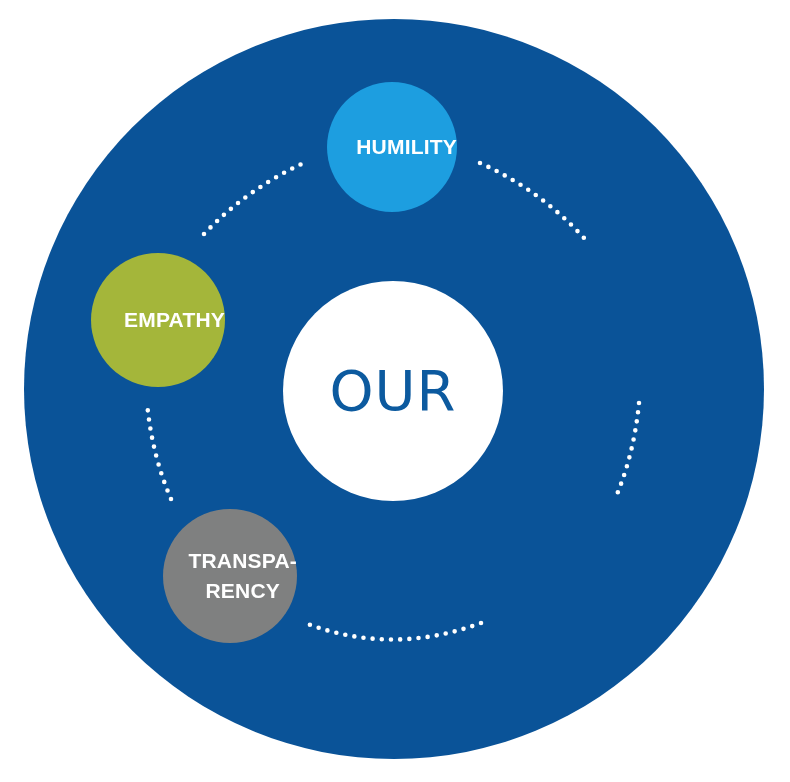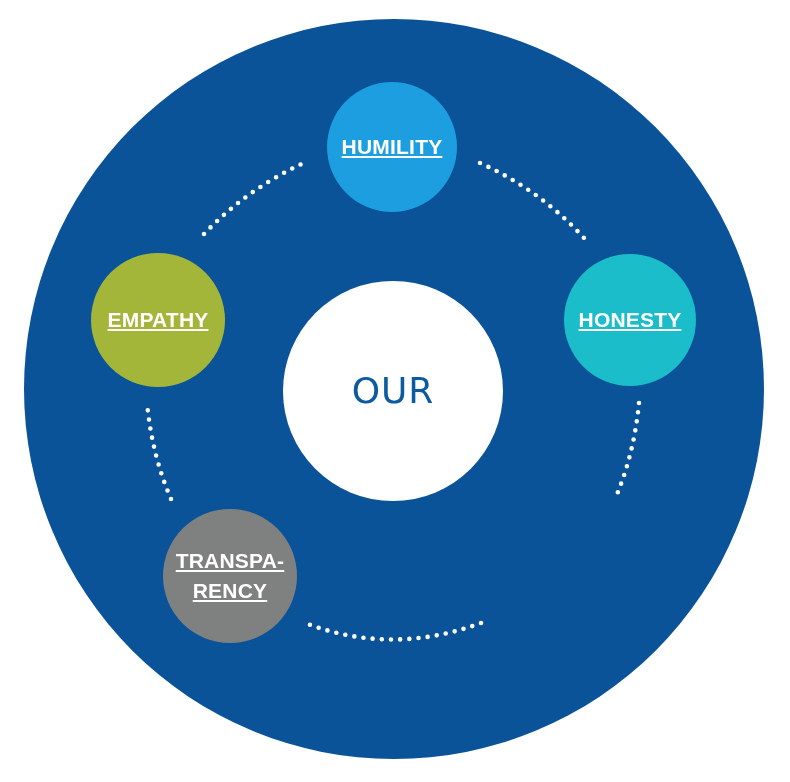--- a/index.html
+++ b/index.html
@@ -47,41 +47,40 @@
       border-radius: 50%;
       background: #ffffff;
       display: flex;
       flex-direction: column;
       align-items: center;
       justify-content: center;
     }
     .center-line {
       font-family: "DejaVu Sans", sans-serif;
       color: #0c5a9f;
-      font-size: 36px;
+      font-size: 56px;
       line-height: 50px;
       letter-spacing: 1px;
       font-weight: normal;
       text-align: center;
     }
     .value-circle {
       position: absolute;
       border-radius: 50%;
       display: flex;
       align-items: center;
-      justify-content: center;
+      justify-content: flex-end;
       text-align: center;
       color: #ffffff;
       font-family: "Liberation Sans", sans-serif;
       font-weight: bold;
       font-size: 21px;
       line-height: 30px;
       letter-spacing: 0.2px;
       cursor: default;
-      text-decoration: underline;
     }
     .value-circle .label {
       white-space: pre-line;
     }
   </style>
 </head>
 <body>
 
 <div id="diagram">
 
@@ -103,23 +102,20 @@
   </svg>
 
   <div class="center-circle">
     <div class="center-line">OUR</div>
   </div>
 
   <div class="value-circle" style="left:327px; top:82px; width:130px; height:130px; background:#1d9ee0;">
     <span class="label">HUMILITY</span>
   </div>
 
-  <div class="value-circle" style="left:564px; top:254px; width:132px; height:132px; background:#1bbdca;">
-    <span class="label">HONESTY</span>
-  </div>
 
 
   <div class="value-circle" style="left:163px; top:509px; width:134px; height:134px; background:#7f8080;">
     <span class="label">TRANSPA-
 RENCY</span>
   </div>
 
   <div class="value-circle" style="left:91px; top:253px; width:134px; height:134px; background:#a4b63a;">
     <span class="label">EMPATHY</span>
   </div>

